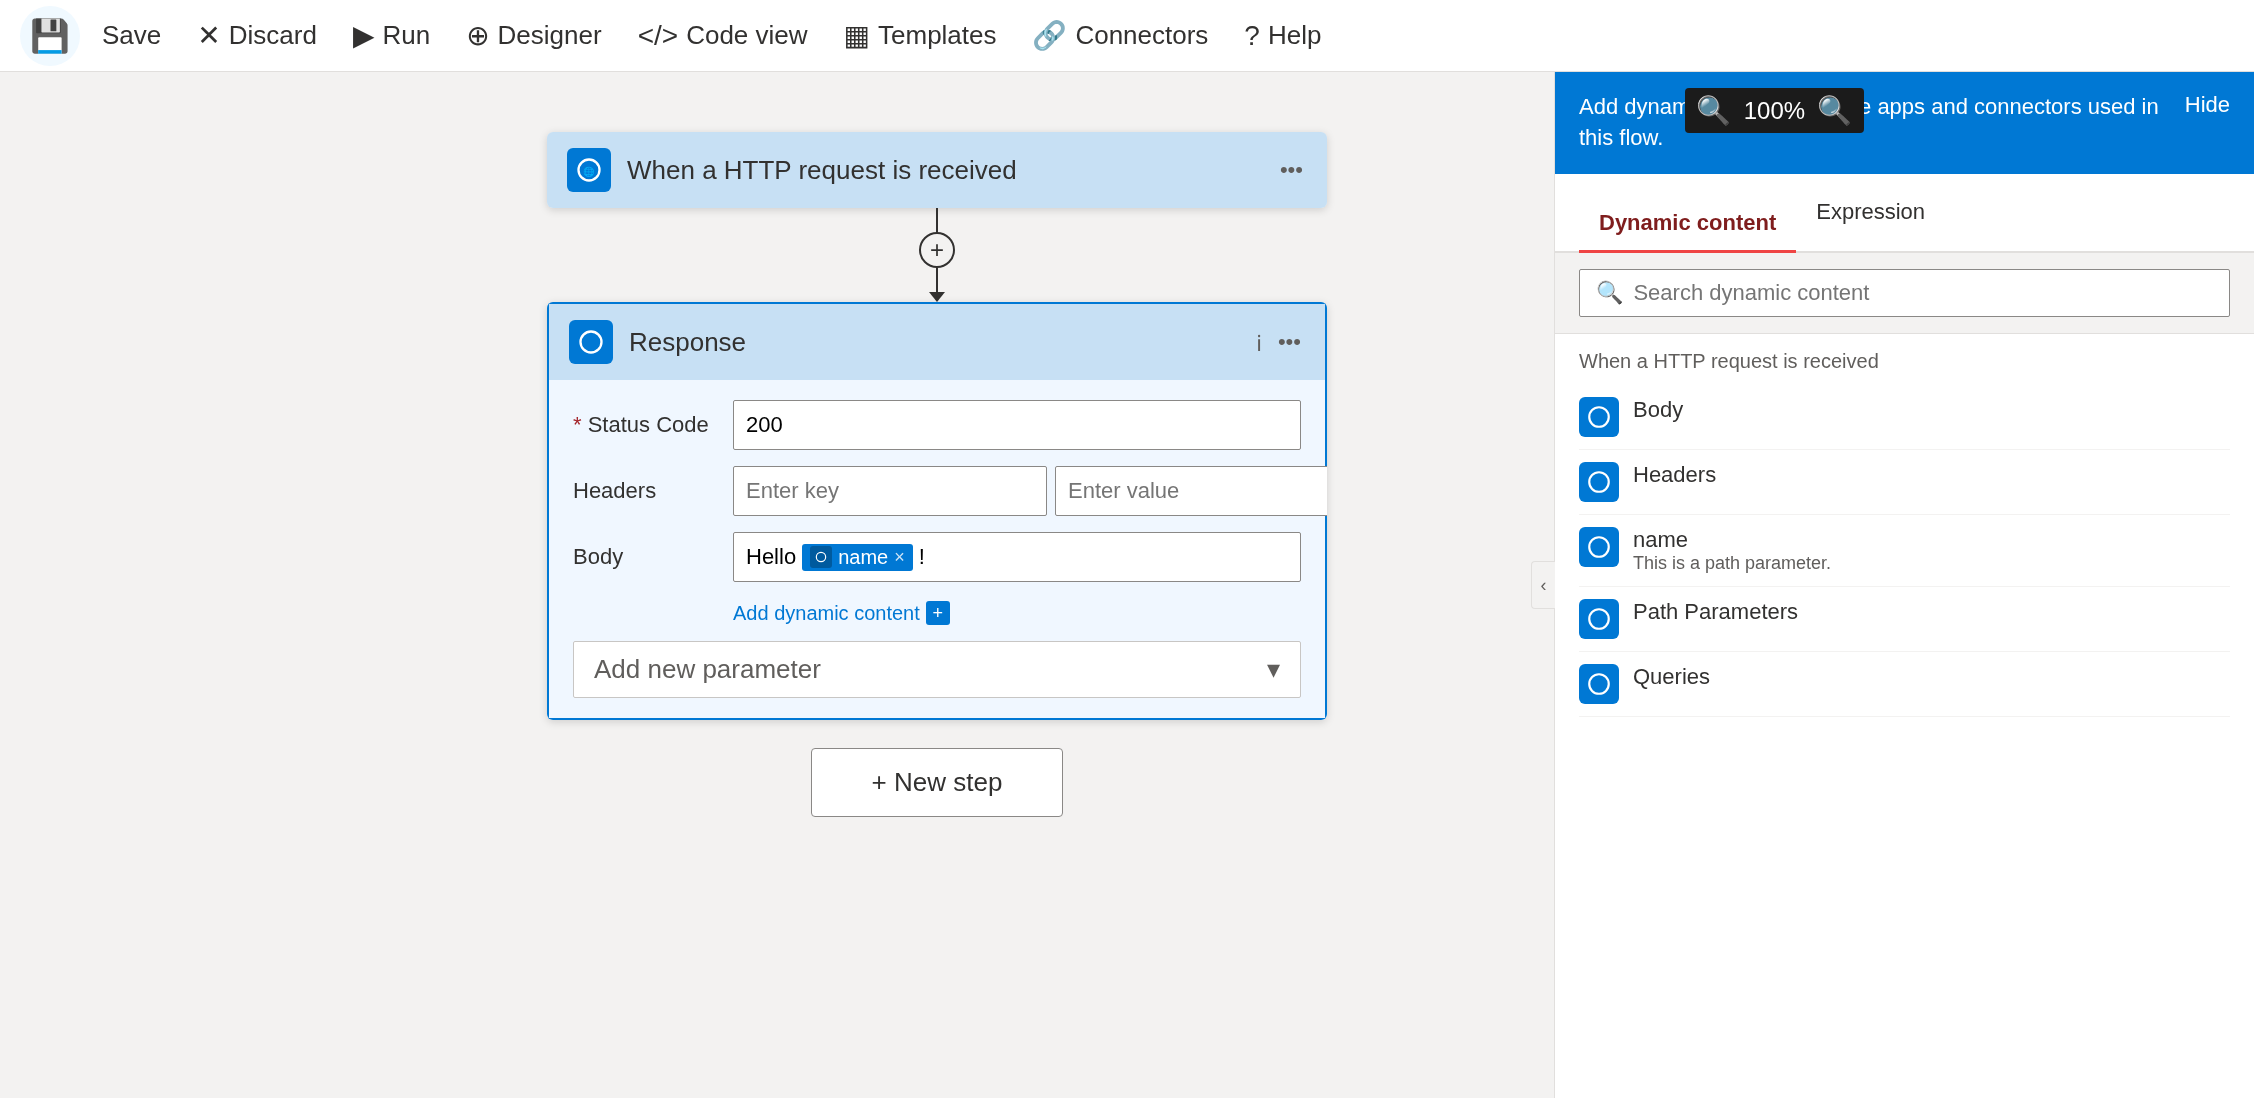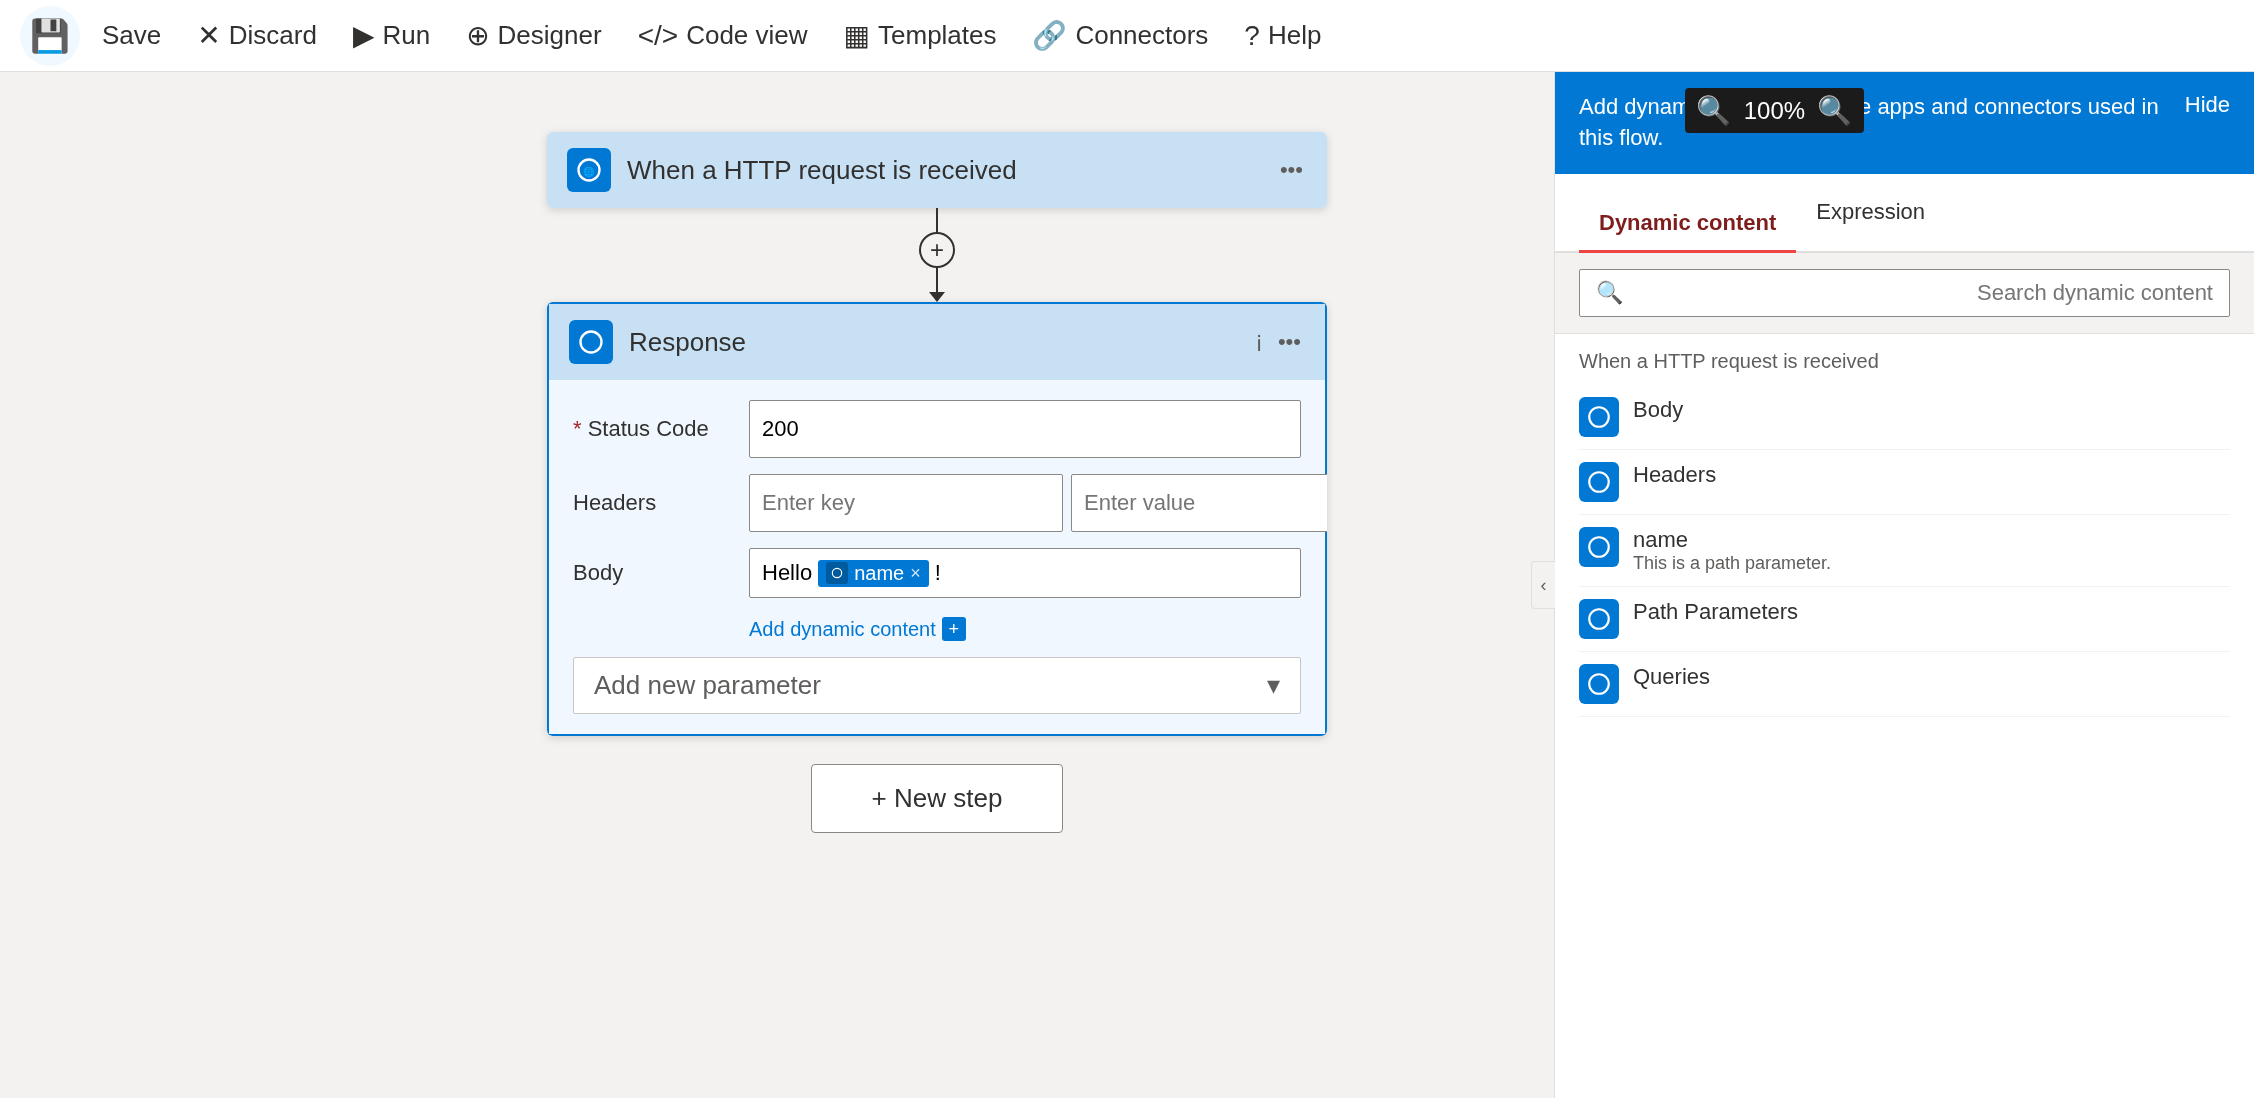--- a/index.html
+++ b/index.html
@@ -180,32 +180,31 @@
       border-left: 8px solid transparent;
       border-right: 8px solid transparent;
       border-top: 10px solid #323130;
     }
 
     
     .form-row {
       display: flex;
       align-items: center;
       margin-bottom: 16px;
-      gap: 16px;
     }
     .form-label {
       width: 160px;
       font-size: 22px;
       color: #323130;
       flex-shrink: 0;
     }
     .form-label .required { color: #a4262c; }
     .form-input {
       flex: 1;
-      height: 58px;
+      height: 50px;
       border: 1px solid #8a8886;
       border-radius: 2px;
       padding: 0 12px;
       font-size: 22px;
       font-family: inherit;
       background: #fff;
     }
     .form-input-pair {
       display: flex;
       gap: 8px;
@@ -376,21 +375,20 @@
       border-radius: 2px;
       padding: 10px 16px;
     }
     .panel-search-inner input {
       border: none;
       outline: none;
       font-size: 22px;
       flex: 1;
       font-family: inherit;
       color: #605e5c;
-      text-align: right;
     }
     .panel-content {
       flex: 1;
       overflow-y: auto;
       padding: 16px 24px;
     }
     .section-title {
       font-size: 20px;
       color: #605e5c;
       margin-bottom: 12px;

